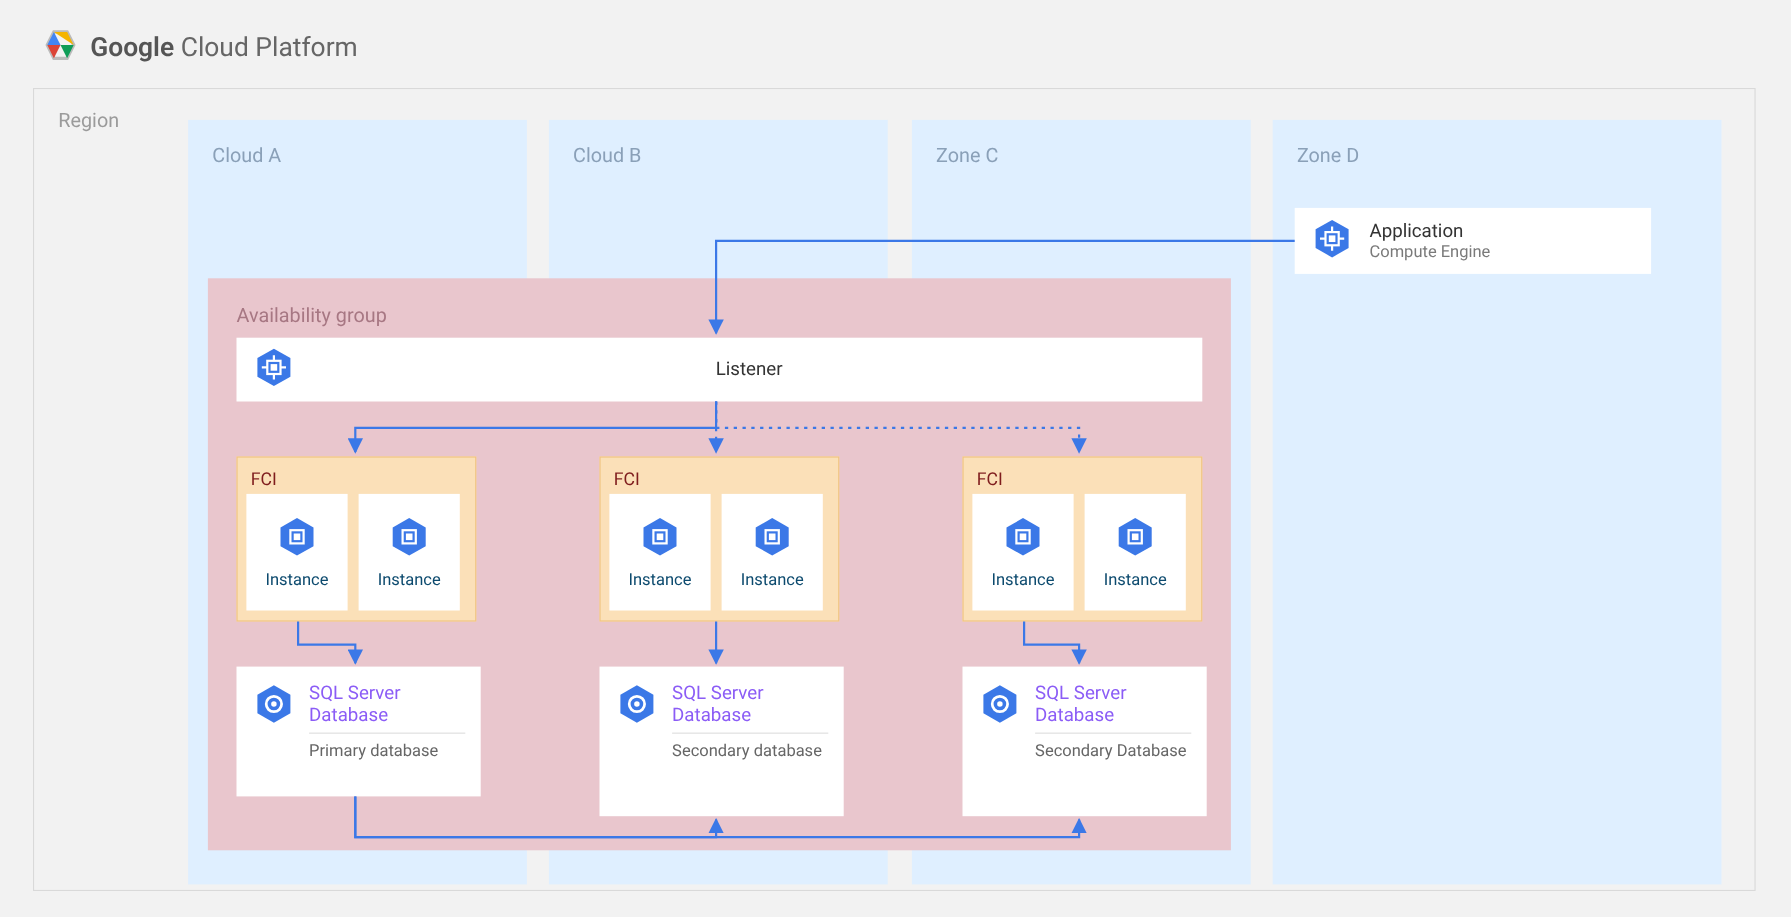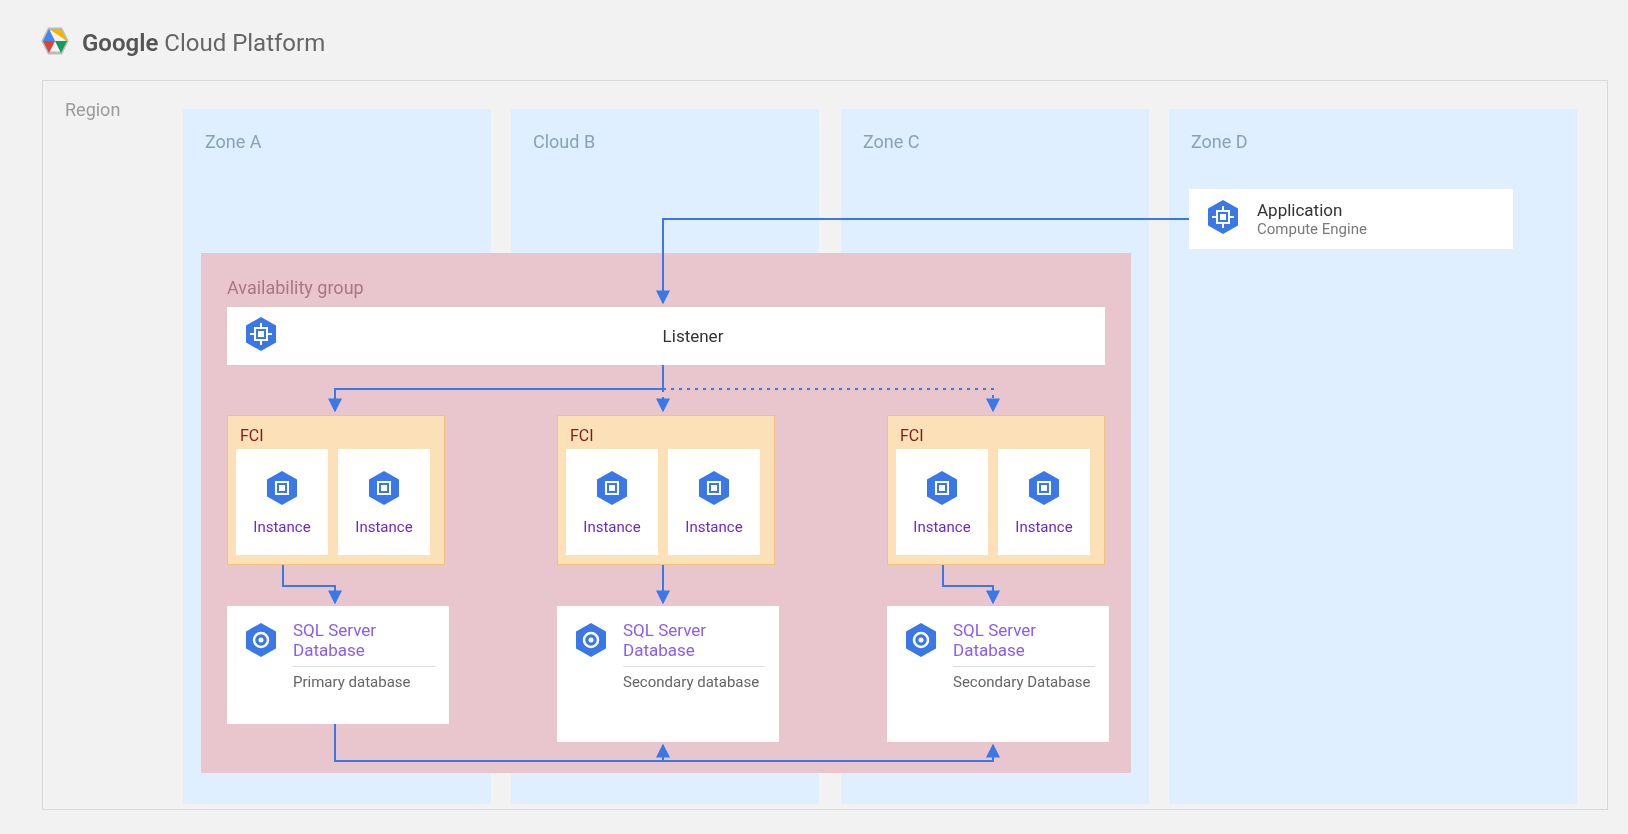--- a/index.html
+++ b/index.html
@@ -2,21 +2,21 @@
 <html><head>
 <meta charset="utf-8">
 <style>
   html,body{margin:0;padding:0;background:#f2f2f2;font-family:Roboto,Arial,Helvetica,sans-serif;color:#555;}
   .page{width:1628px;height:834px;position:relative;}
   
   .brand{position:absolute;left:40px;top:26px;display:flex;align-items:center;gap:12px;}
   .brand-text{font-size:24px;color:#666;text-align:right;}
   .brand-text b{font-weight:600;color:#555;}
   
-  .region{position:absolute;left:30px;top:80px;width:1564px;height:728px;border:1.5px solid #d9d9d9;background:#f2f2f2;margin-left:12px;}
+  .region{position:absolute;left:30px;top:80px;width:1564px;height:728px;border:1.5px solid #d9d9d9;background:#f2f2f2;}
   .region-label{position:absolute;left:22px;top:18px;font-size:18px;color:#9b9b9b;}
   
   .zone{position:absolute;top:28px;height:695px;background:#dfefff;}
   .zone-label{position:absolute;left:22px;top:22px;font-size:18px;color:#8aa0b8;}
   .zoneA{left:140px;width:308px;}
   .zoneB{left:468px;width:308px;}
   .zoneC{left:798px;width:308px;}
   .zoneD{left:1126px;width:408px;}
   
   .ag{position:absolute;left:158px;top:172px;width:930px;height:520px;background:#e9c6cd;}
@@ -29,21 +29,21 @@
   .card .sub{font-size:15px;color:#7a7a7a;}
   
   .app-card{top:108px;left:1146px;width:324px;height:60px;}
   
   .listener{left:184px;top:226px;width:878px;height:58px;text-align:center;}
   
   .fci{position:absolute;background:#fbe0b8;border:1.5px solid #f1c37f;box-sizing:border-box;padding:8px;}
   .fci-label{font-size:16px;color:#7f1d1d;margin:2px 0 4px 4px;}
   .fci-inst-row{display:flex;gap:10px;}
   .inst{width:92px;height:106px;background:#fff;display:flex;flex-direction:column;align-items:center;justify-content:center;gap:6px;}
-  .inst .lbl{font-size:15px;color:#6d28d9;}
+  .inst .lbl{font-size:15px;color:#0c4a6e;}
   .fci1{left:184px;top:334px;width:218px;height:150px;}
   .fci2{left:514px;top:334px;width:218px;height:150px;}
   .fci3{left:844px;top:334px;width:218px;height:150px;}
   
   .db-card{position:absolute;background:#fff;width:222px;padding:14px 14px 14px 14px;box-sizing:border-box;display:flex;gap:12px;}
   .db-card .texts{display:flex;flex-direction:column;}
   .db-card .title{font-size:17px;color:#8b5cf6;}
   .db-card hr{border:none;border-top:1px solid #ddd;margin:6px 0;}
   .db-card .role{font-size:15px;color:#666;}
   .db1{left:184px;top:525px;height:118px;}
@@ -70,21 +70,21 @@
     </span>
     <span class="brand-text">
       <b>Google</b><span> Cloud Platform</span>
     </span>
   </div>
 
   <div class="region">
     <div class="region-label">Region</div>
 
     <div class="zone zoneA">
-      <div class="zone-label">Zone A</div>
+      <div class="zone-label">Cloud A</div>
     </div>
     <div class="zone zoneB">
       <div class="zone-label">Cloud B</div>
     </div>
     <div class="zone zoneC">
       <div class="zone-label">Zone C</div>
     </div>
     <div class="zone zoneD">
       <div class="zone-label">Zone D</div>
     </div>

